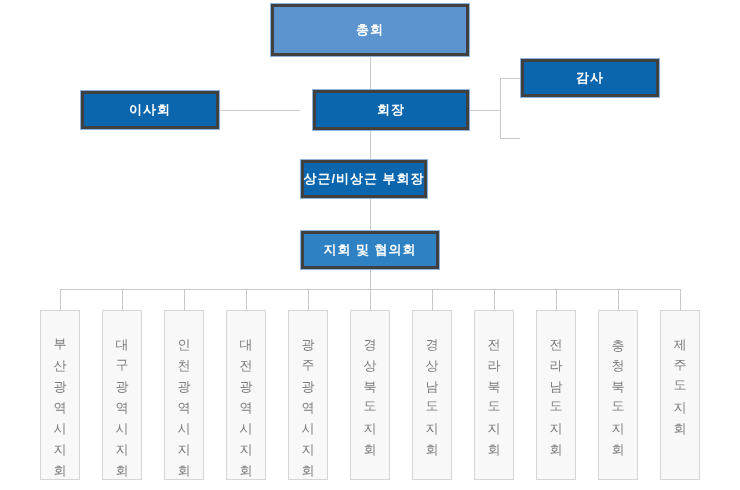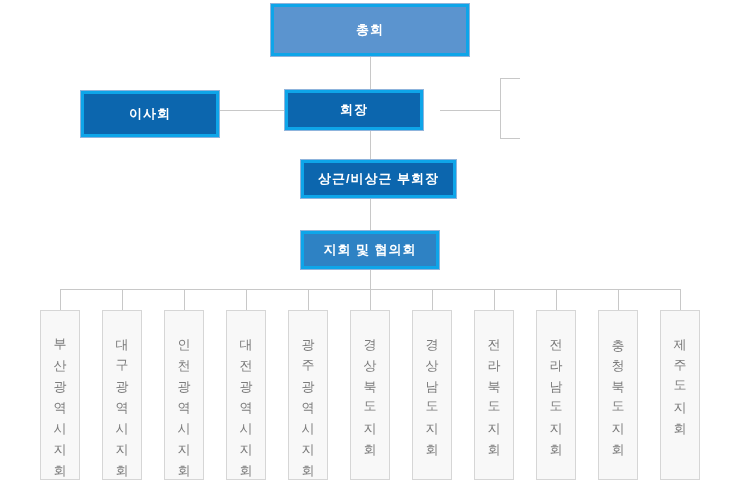--- a/index.html
+++ b/index.html
@@ -10,46 +10,46 @@
     background: #ffffff;
     overflow: hidden;
     font-family: "Liberation Sans", sans-serif;
   }
 
   
   .node {
     position: absolute;
     box-sizing: border-box;
     border: 1px solid var(--box-border-blue, #8fb4dc);
-    background: #0ea5e9;
+    background: #404040;
     padding: 3px;
   }
   .node-inner {
     width: 100%;
     height: 100%;
     display: flex;
     align-items: center;
     justify-content: center;
     color: #ffffff;
     font-weight: bold;
     font-size: 13px;
     letter-spacing: 1px;
     white-space: nowrap;
   }
   .fill-light  { background: var(--light-blue,  #5b94cf); }
   .fill-dark   { background: var(--dark-blue,   #0c66ae); }
   .fill-medium { background: var(--medium-blue, #2e82c4); }
 
   
   .n-assembly       { left: 270px; top: 3px;   width: 200px; height: 54px; }
-  .n-board          { left: 80px;  top: 90px;  width: 140px; height: 48px; }
-  .n-president      { left: 284px; top: 89px;  width: 140px; height: 42px; }
+  .n-board          { left: 80px;  top: 90px;  width: 140px; height: 40px; }
+  .n-president      { left: 312px; top: 89px;  width: 158px; height: 42px; }
   .n-auditor        { left: 520px; top: 58px;  width: 140px; height: 40px; }
   .n-committee      { left: 520px; top: 118px; width: 140px; height: 40px; }
-  .n-vice-president { left: 300px; top: 159px; width: 157px; height: 40px; }
+  .n-vice-president { left: 300px; top: 159px; width: 128px; height: 40px; }
   .n-branch-council { left: 300px; top: 230px; width: 140px; height: 40px; text-align: center; }
 
   
   .line { position: absolute; background: var(--line, #c8c8c8); }
   .hline { height: 1px; }
   .vline { width: 1px; }
 
   .l-stem1   { left: 370px; top: 57px;  height: 33px; }
   .l-board   { left: 220px; top: 110px; width: 80px; }
   .l-pright  { left: 440px; top: 110px; width: 60px; }
@@ -114,20 +114,23 @@
   <div class="node n-assembly">
     <div class="node-inner fill-light">총회</div>
   </div>
 
   <div class="node n-board">
     <div class="node-inner fill-dark">이사회</div>
   </div>
   <div class="node n-president">
     <div class="node-inner fill-dark">회장</div>
   </div>
+  <div class="node n-auditor">
+    <div class="node-inner fill-dark">감사</div>
+  </div>
 
   <div class="node n-vice-president">
     <div class="node-inner fill-dark">상근/비상근 부회장</div>
   </div>
 
   <div class="node n-branch-council">
     <div class="node-inner fill-medium">지회 및 협의회</div>
   </div>
 
   <div class="branch" style="left:40px">

